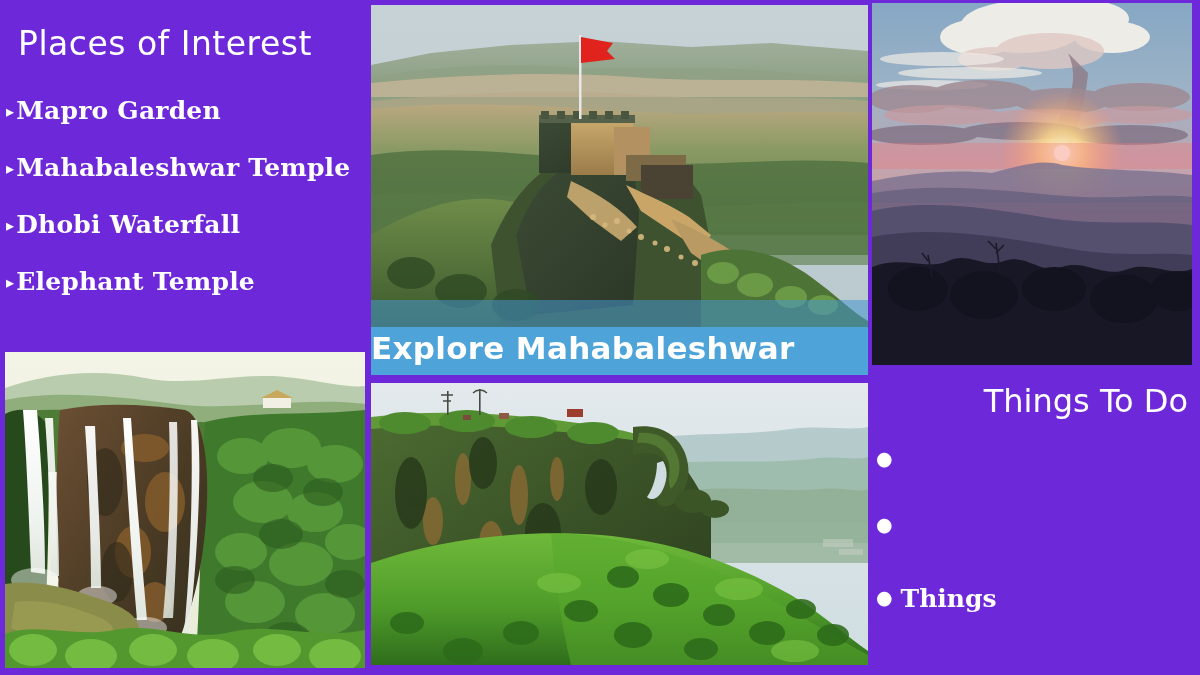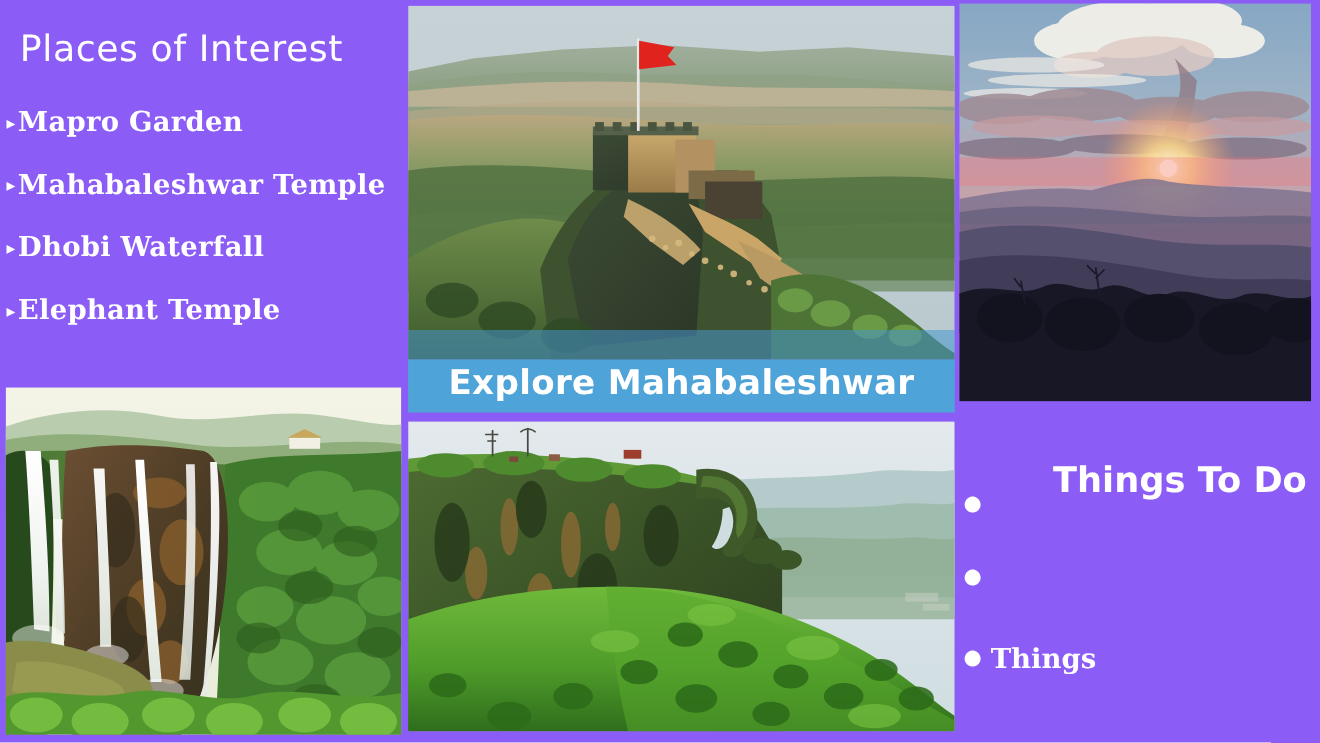--- a/index.html
+++ b/index.html
@@ -4,21 +4,21 @@
 <style>
   html, body {
     margin: 0;
     padding: 0;
     background: #ffffff;
   }
   #page {
     position: relative;
     width: 1200px;
     height: 675px;
-    background: #8b5cf6;
+    background: #6d28d9;
     overflow: hidden;
     font-family: "Liberation Sans", sans-serif;
   }
 
   
   .poi-heading {
     position: absolute;
     left: 18px;
     top: 24px;
     width: 350px;
@@ -58,24 +58,23 @@
   }
 
   
   .ttd-heading {
     position: absolute;
     right: 12px;
     top: 382px;
     color: #ffffff;
     font-family: "DejaVu Sans", sans-serif;
     font-size: 32px;
-    font-weight: 700;
+    font-weight: 400;
     text-align: center;
     white-space: nowrap;
-    margin-top: 35px;
   }
   .ttd-list {
     position: absolute;
     left: 876px;
     top: 452px;
     width: 320px;
     margin: 0;
     padding: 0;
     list-style: none;
   }
@@ -127,21 +126,20 @@
     top: 300px;
     width: 497px;
     height: 30px;
     background: rgba(70,150,205,0.55);
   }
   .caption-text {
     position: absolute;
     left: 371px;
     top: 330px;
     width: 497px;
-    text-align: center;
     color: #ffffff;
     font-family: "DejaVu Sans", sans-serif;
     font-size: 31px;
     font-weight: bold;
     letter-spacing: 0.3px;
     white-space: nowrap;
     z-index: 5;
   }
 </style>
 </head>

